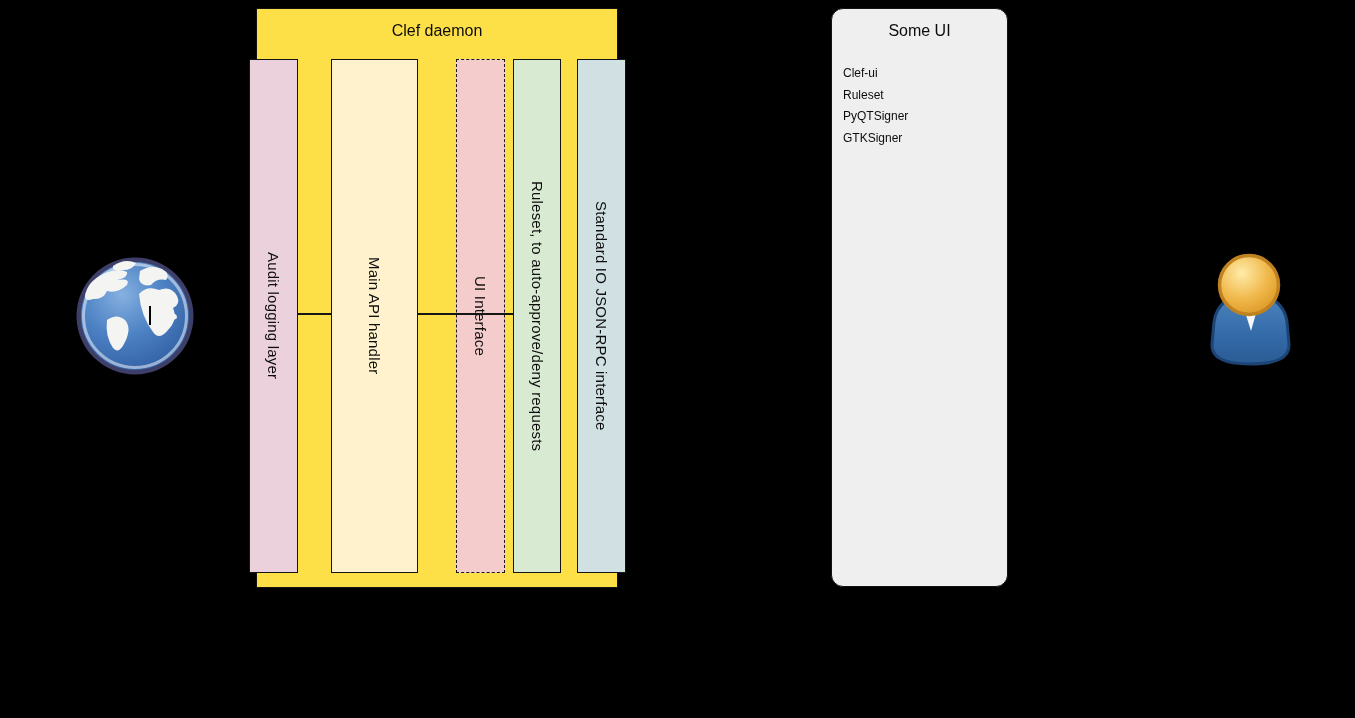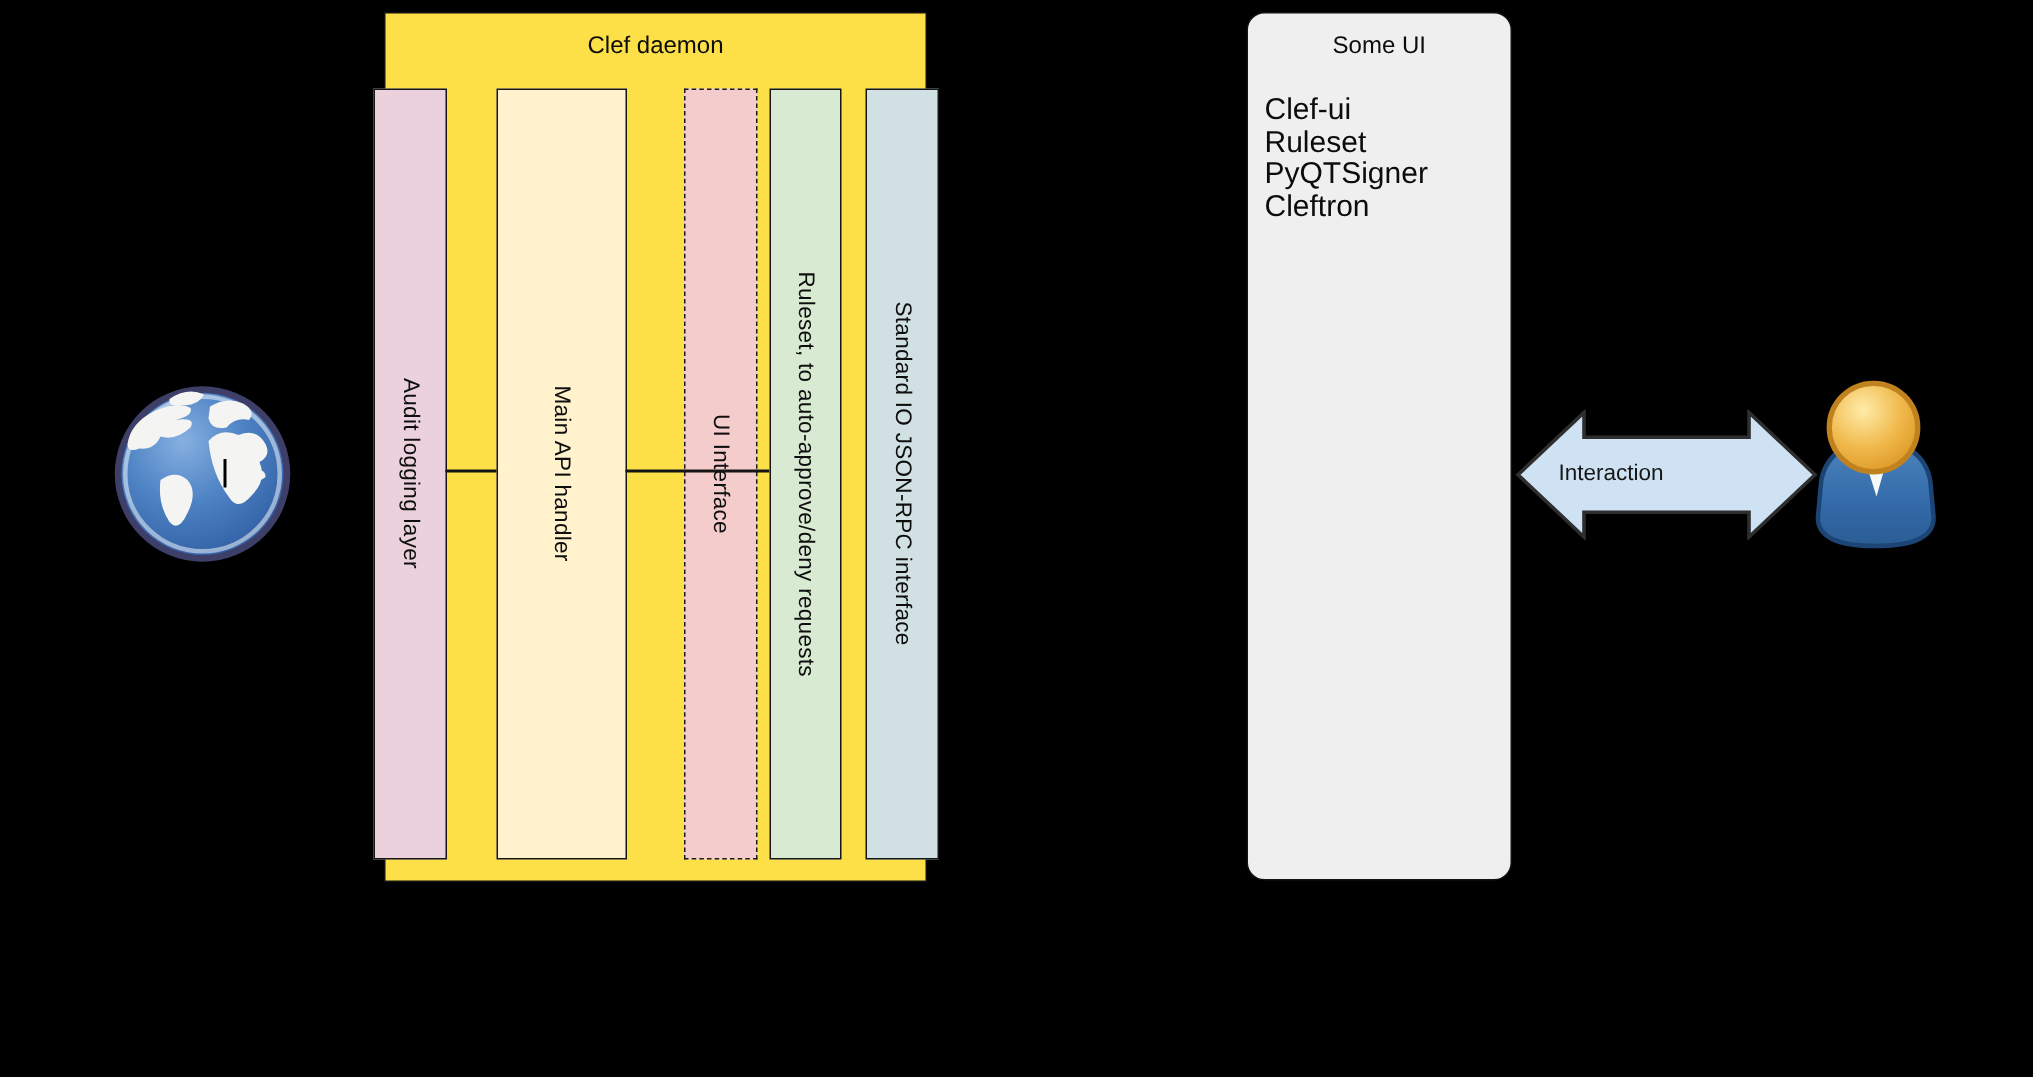--- a/index.html
+++ b/index.html
@@ -25,21 +25,21 @@
   .vtext{
     writing-mode:vertical-rl;font-size:15px;color:#0e0e0e;white-space:nowrap;
     letter-spacing:.2px;
   }
   .connector{position:absolute;top:313px;height:1.5px;background:#151515;}
   
   .someui-box{
     position:absolute;left:831px;top:8px;width:177px;height:579px;
     border:1px solid #121212;box-sizing:border-box;
   }
-  .ui-list{position:absolute;left:11px;top:54px;line-height:21.6px;font-size:20px;color:#0c0c0c;}
+  .ui-list{position:absolute;left:11px;top:54px;line-height:21.6px;font-size:12px;color:#0c0c0c;}
   
   .arrow-wrap{position:absolute;width:205px;height:87px;}
   .arrow-label{
     position:absolute;font-size:15px;line-height:20px;color:#161616;
     white-space:pre-line;
   }
   
   .icon-wrap{position:absolute;}
   .ibeam{position:absolute;left:149px;top:306px;width:2px;height:19px;background:#000;}
 </style>
@@ -70,31 +70,25 @@
   <div class="layer" style="left: 577px; width: 49px; background-color: rgb(208, 224, 227);">
     <span class="vtext">Standard IO JSON-RPC interface</span>
   </div>
 
   <div class="someui-box" style="background-color: rgb(239, 239, 239); border-radius: 12px;">
     <div class="box-title">Some UI</div>
     <div class="ui-list">
       <div>Clef-ui</div>
       <div>Ruleset</div>
       <div>PyQTSigner</div>
-      <div>Cleftron</div>
+      <div>GTKSigner</div>
     </div>
   </div>
 
 
-  <div class="arrow-wrap" style="left:1010px;top:273px;width:202px;">
-    <svg width="202" height="87" viewBox="0 0 202 87">
-      <polygon points="2,43.5 46,2 46,18.5 156,18.5 156,2 200,43.5 156,85 156,68.5 46,68.5 46,85" fill="#cfe2f3" stroke="#2e2e2e" stroke-width="2.4" stroke-linejoin="miter"></polygon>
-    </svg>
-    <div class="arrow-label" style="left:29px;top:33px;">Interaction</div>
-  </div>
 
   <div class="icon-wrap" style="left:73px;top:254px;">
     <svg width="124" height="124" viewBox="0 0 124 124">
       <defs>
         <radialGradient id="ocean" cx="38%" cy="30%" r="85%">
           <stop offset="0%" stop-color="#86b0e0"></stop>
           <stop offset="45%" stop-color="#4d82c4"></stop>
           <stop offset="100%" stop-color="#2a579b"></stop>
         </radialGradient>
       </defs>

